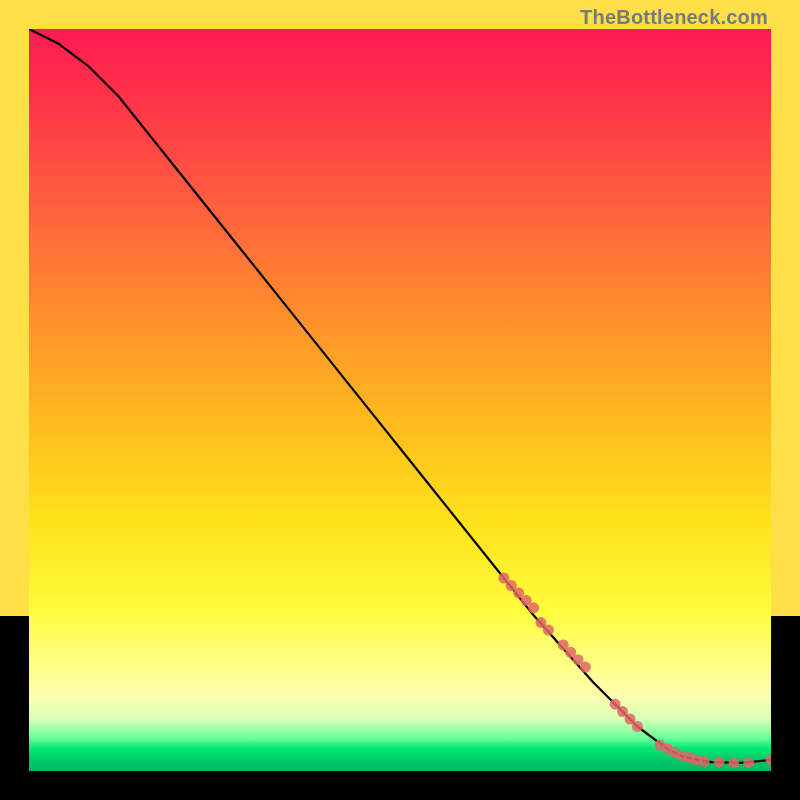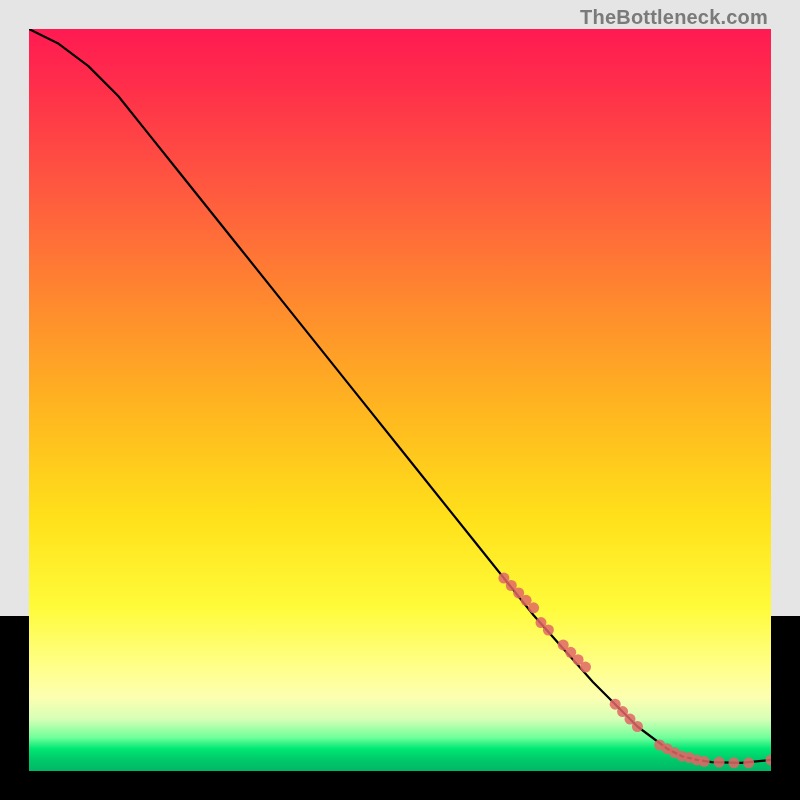--- a/index.html
+++ b/index.html
@@ -8,21 +8,21 @@
     width: 800px;
     height: 800px;
     background: #000;
     overflow: hidden;
     font-family: Arial, Helvetica, sans-serif;
   }
   .frame {
     position: relative;
     width: 800px;
     height: 616px;
-    background: #e5e5e5;
+    background: #fde047;
   }
   .plot {
     position: absolute;
     left: 29px;
     top: 29px;
     width: 742px;
     height: 742px;
     
     background: linear-gradient(
       to bottom,

